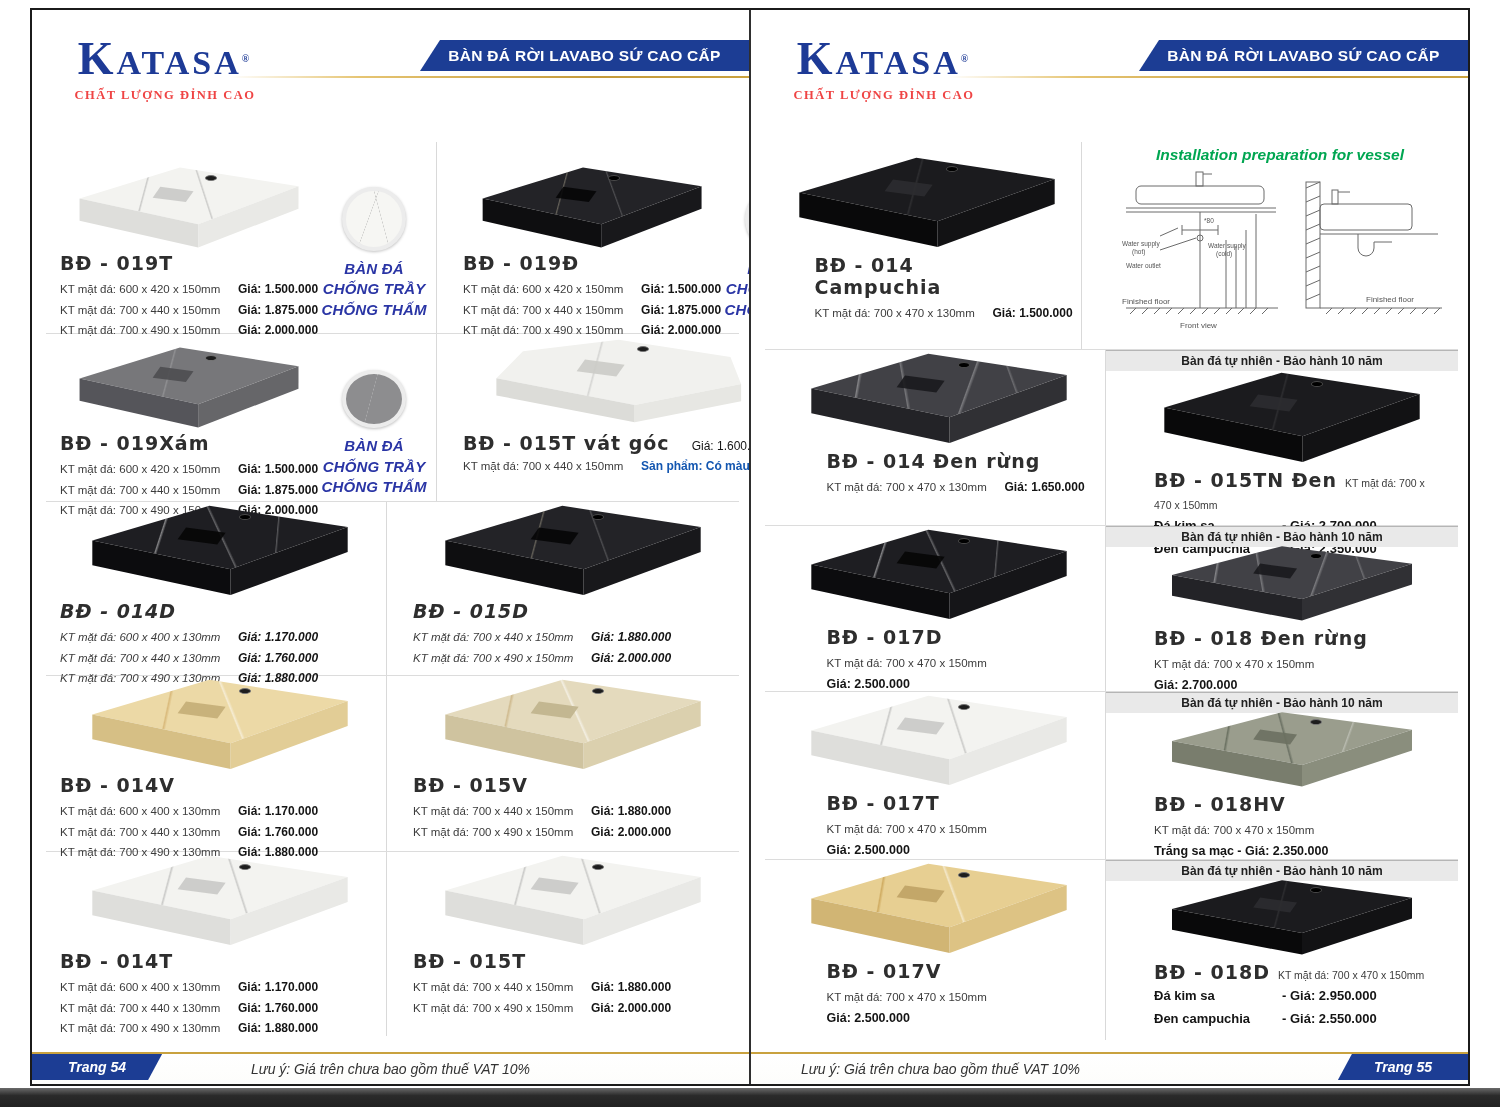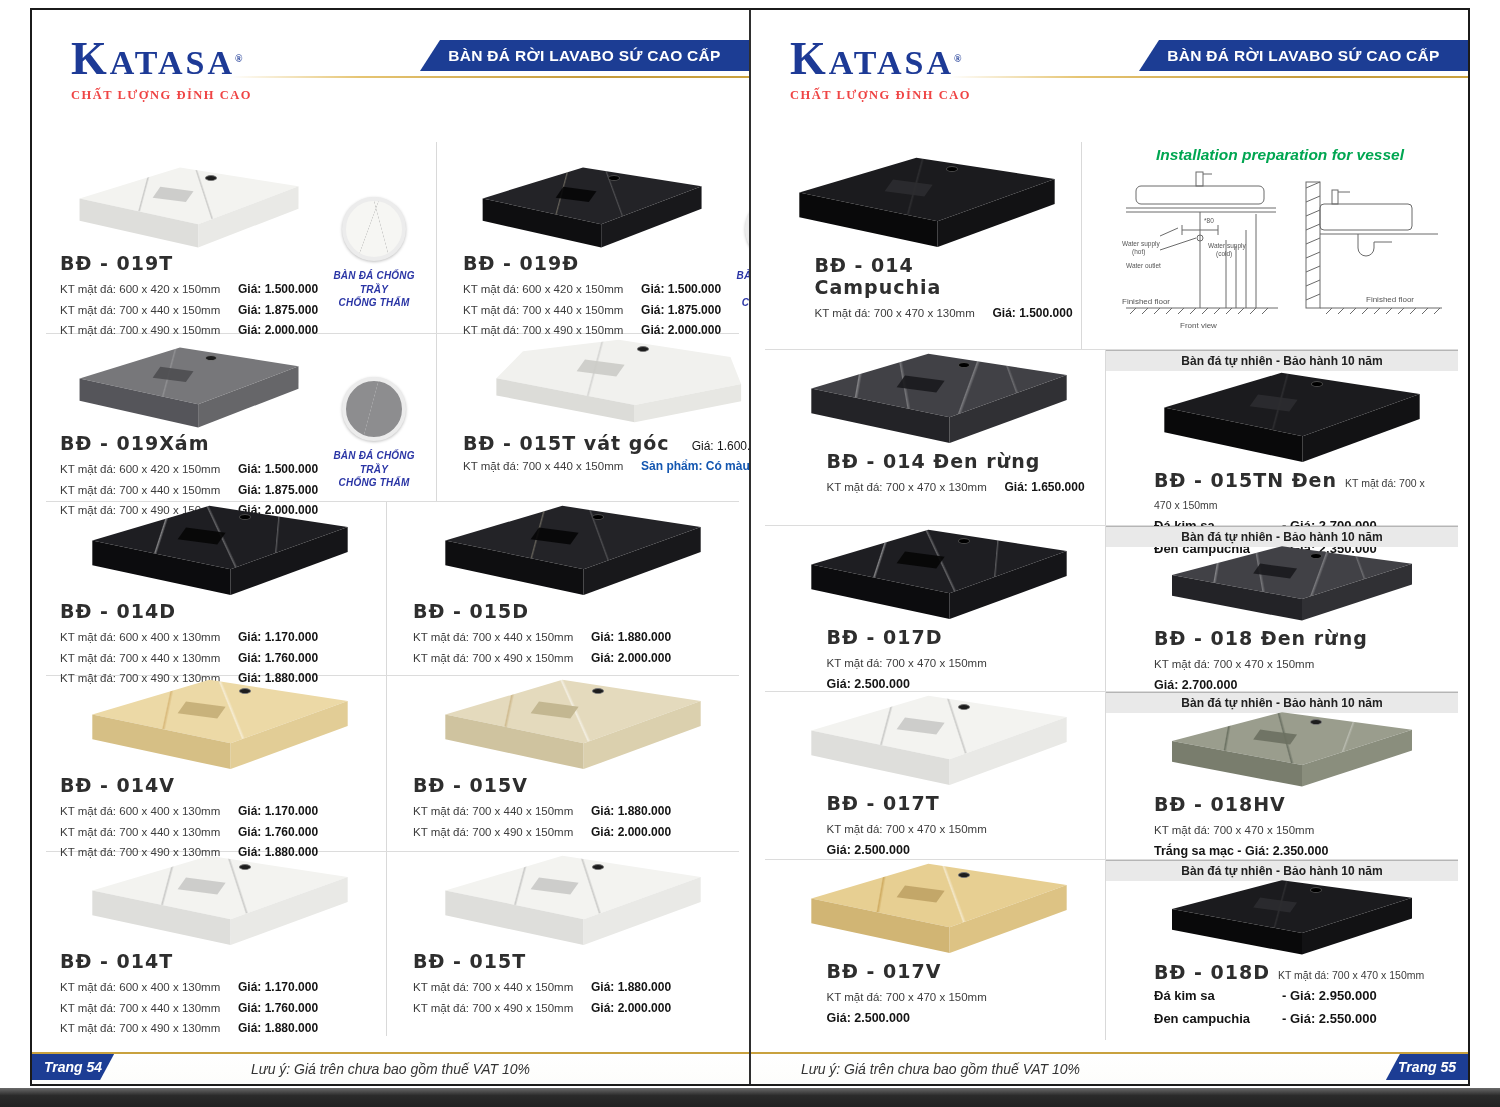--- a/index.html
+++ b/index.html
@@ -5,21 +5,21 @@
   html,body{margin:0;padding:0;background:#fff;}
   *{box-sizing:border-box;}
   body{width:1500px;height:1107px;position:relative;font-family:"Liberation Sans",sans-serif;color:#222;overflow:hidden;}
 
   .frame{position:absolute;left:30px;top:8px;width:1440px;height:1078px;border:2px solid #1b1b1b;background:#fff;display:flex;}
   .spine{width:2px;background:#2f2f2f;}
   .page{width:717px;height:100%;display:flex;flex-direction:column;padding:0 0 0 0;position:relative;overflow:hidden;}
 
   
   .hd{position:relative;height:132px;flex:0 0 auto;}
-  .logo{position:absolute;left:39px;top:26px;width:210px;}
+  .logo{position:absolute;left:28px;top:26px;width:210px;text-align:center;}
   .logo-word{font-family:"Liberation Serif",serif;color:#1d3a96;font-weight:700;font-size:34px;letter-spacing:3px;line-height:1;}
   .logo-word .bigk{font-size:46px;color:#1d3a96;}
   .logo-word sup{font-size:10px;}
   .logo-tag{font-family:"Liberation Serif",serif;font-size:12.5px;color:#ef4444;letter-spacing:1.5px;margin-top:6px;font-weight:600;}
   .banner{position:absolute;right:0;top:30px;left:388px;height:31px;background:#1c3d94;color:#fff;display:flex;align-items:center;justify-content:center;font-weight:bold;font-size:15.5px;letter-spacing:.3px;clip-path:polygon(20px 0,100% 0,100% 100%,0 100%);}
   .goldline{position:absolute;left:198px;right:0;top:66px;height:2px;background:linear-gradient(90deg,#fff 0%,#e6c573 25%,#c49a3a 70%,#caa23f 100%);}
   .subtitle{position:absolute;left:300px;right:4px;top:84px;text-align:center;}
   .subtitle .s1{font-size:13.5px;color:#3a3a3a;}
   .subtitle .s2{font-size:14px;color:#00a651;font-weight:bold;margin-top:3px;}
 
@@ -40,21 +40,21 @@
   .name-row{display:flex;align-items:baseline;gap:22px;}
   .name-row .price{font-weight:normal;font-size:12px;color:#141414;}
   .note-blue{color:#1356b0;font-weight:bold;font-size:12px;margin-top:2px;}
 
   
   .badge{flex:0 0 112px;display:flex;flex-direction:column;align-items:center;justify-content:center;margin-top:28px;}
   .swatch{width:64px;height:64px;border-radius:50%;border:4px solid #ececec;box-shadow:0 1px 3px rgba(0,0,0,.25);}
   .sw-white{background:linear-gradient(110deg,transparent 42%,rgba(150,150,150,.45) 42.6%,transparent 43.4%),linear-gradient(75deg,transparent 60%,rgba(140,140,140,.4) 60.6%,transparent 61.4%),#f6f6f3;}
   .sw-black{background:linear-gradient(110deg,transparent 42%,rgba(200,190,160,.5) 42.5%,transparent 43.2%),linear-gradient(70deg,transparent 62%,rgba(190,190,190,.4) 62.5%,transparent 63.2%),#26262c;}
   .sw-gray{background:linear-gradient(105deg,transparent 45%,rgba(255,255,255,.25) 45.6%,transparent 46.4%),#8d8d8f;}
-  .badge-note{margin-top:8px;text-align:center;font-size:10px;font-weight:bold;font-style:italic;color:#2a35a5;line-height:1.35;letter-spacing:.2px;}
+  .badge-note{margin-top:8px;text-align:center;font-size:15px;font-weight:bold;font-style:italic;color:#2a35a5;line-height:1.35;letter-spacing:.2px;}
 
   
   .slab{position:relative;width:266px;height:96px;flex:0 0 auto;}
   .has-badge .slab{width:228px;height:86px;}
   .sl-top,.sl-front,.sl-side,.sl-cutout,.sl-hole{position:absolute;}
   .sl-top{inset:0;clip-path:polygon(2% 40%,46% 4%,98% 26%,54% 70%);}
   .sl-front{inset:0;clip-path:polygon(2% 40%,54% 70%,54% 97%,2% 66%);}
   .sl-side{inset:0;clip-path:polygon(54% 70%,98% 26%,98% 52%,54% 97%);}
   .sl-cutout{left:35%;top:29%;width:16%;height:13%;transform:skewX(-30deg) rotate(7deg);opacity:.9;}
   .sl-hole{left:57%;top:13%;width:12px;height:6px;border-radius:50%;background:#1d1d1d;border:1px solid #777;}
@@ -128,21 +128,21 @@
   
   .diag-cell{display:block;padding-top:2px;}
   .diag-title{color:#00a651;font-weight:bold;font-style:italic;font-size:15.5px;text-align:center;margin:2px 0 4px 0;}
   .diag-svg{display:block;margin:0 auto;}
   .diag-svg text{font-family:"Liberation Sans",sans-serif;fill:#555;font-size:8px;}
   .diag-svg .tiny{font-size:6.5px;}
   .diag-svg line,.diag-svg path,.diag-svg rect,.diag-svg ellipse{stroke:#6b6b6b;fill:none;stroke-width:1;}
 
   
   .pfoot{flex:0 0 32px;margin-top:auto;border-top:2px solid #c9a23f;display:flex;align-items:center;position:relative;background:linear-gradient(#fff,#fdfdfb);}
-  .page-tab{background:#1c3d94;color:#fff;font-style:italic;font-weight:bold;font-size:14px;height:26px;display:flex;align-items:center;padding:0 12px;}
+  .page-tab{background:#1c3d94;color:#fff;font-style:italic;font-weight:bold;font-size:14px;height:26px;display:flex;align-items:center;padding:0 36px;}
   .tab-left{clip-path:polygon(0 0,100% 0,calc(100% - 14px) 100%,0 100%);margin-right:auto;align-self:flex-start;}
   .tab-right{clip-path:polygon(14px 0,100% 0,100% 100%,0 100%);margin-left:auto;align-self:flex-start;}
   .foot-note{position:absolute;left:0;right:0;text-align:center;font-style:italic;font-size:14px;color:#333;}
   .page-right .foot-note{text-align:left;padding-left:50px;}
 
   .bottom-band{position:absolute;left:0;right:0;bottom:0;height:19px;background:linear-gradient(#6a6a6a,#2a2a2a 40%,#222);}
 </style>
 </head>
 <body>
 
@@ -279,21 +279,21 @@
               <span class="price">Giá: 1.600.000</span>
             </div>
             <div class="spec">
                 <span class="kt">KT mặt đá:  700 x 440 x 150mm</span>
                 <span class="note-blue">Sản phẩm: Có màu đen</span>
               </div>
           </div>
         </div>
       </div>
 
-      <div class="prow" style="height:174px;">
+      <div class="prow" style="height:174px;font-style:italic;">
         <div class="pcell">
           <div class="cell-main">
             <div class="fig small">
                 <div class="slab tone-blackmarble">
                   <div class="sl-top"></div>
                   <div class="sl-front"></div>
                   <div class="sl-side"></div>
                   <div class="sl-cutout"></div>
                   <div class="sl-hole"></div>
                 </div>

